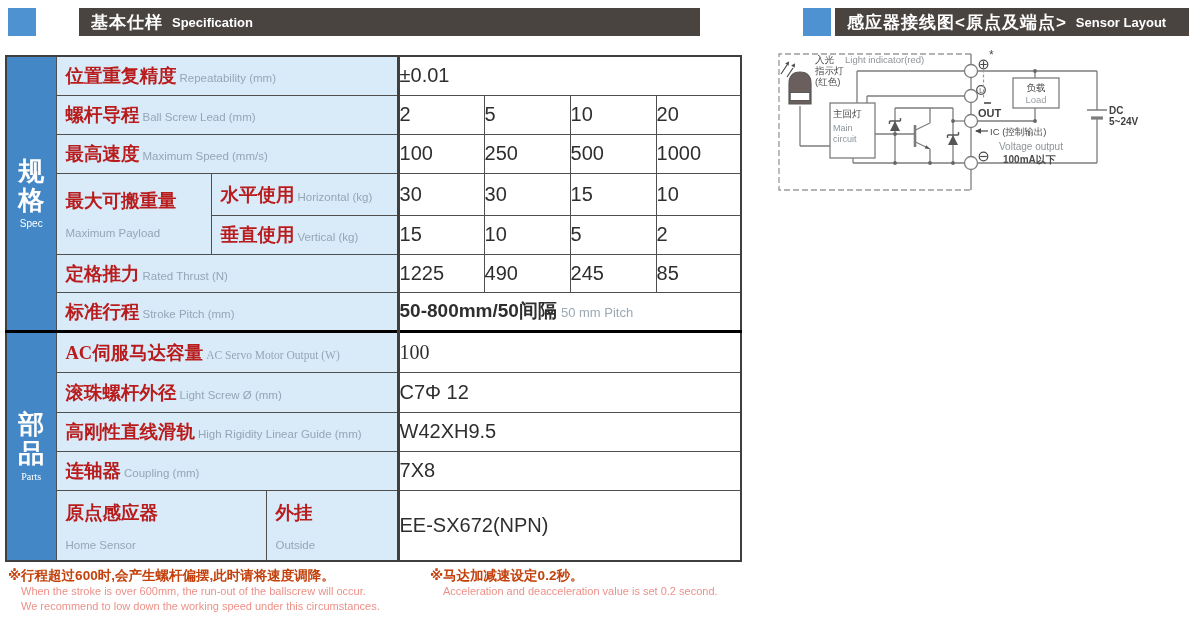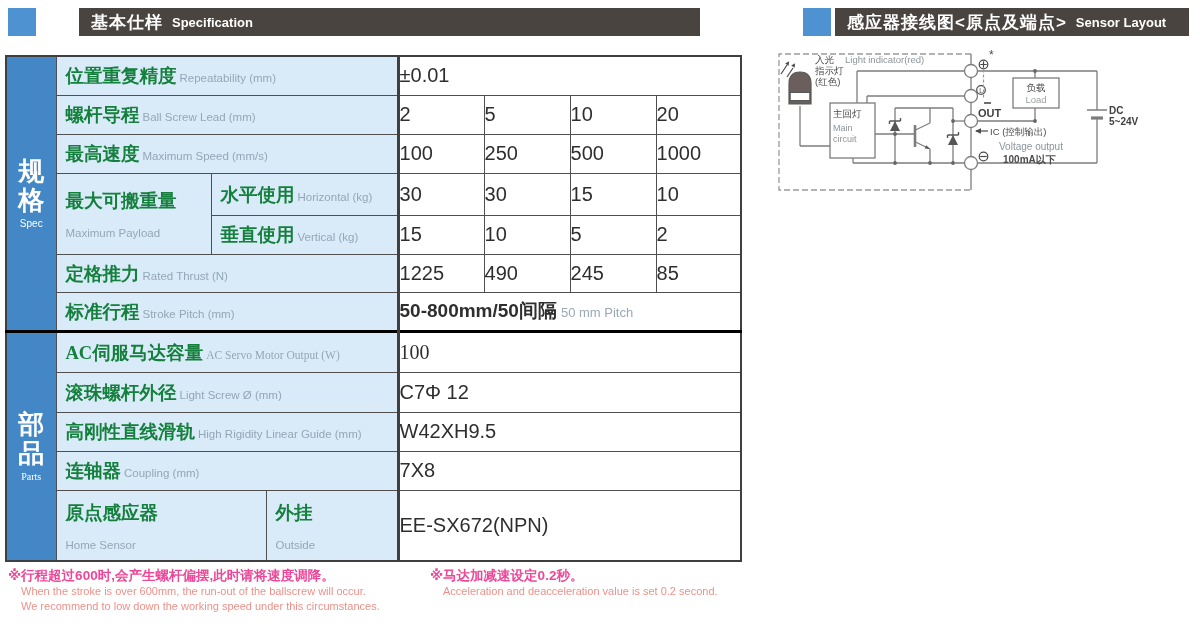--- a/index.html
+++ b/index.html
@@ -17,33 +17,33 @@
 
   
   table { position:absolute; left:5px; top:55px; width:735px; border-collapse:collapse;
           table-layout:fixed; border:2px solid #3f3f3f; }
   td { border:1px solid #4f4f4f; padding:0; overflow:hidden; }
   .side { background:#4387c7; color:#fff; text-align:center; vertical-align:middle; }
   .side-zh { display:block; width:1em; margin:0 auto; font-size:26px; font-weight:bold;
              line-height:1.12; word-break:break-all; }
   .side-en { display:block; font-size:10px; margin-top:3px; }
   .lbl { background:#d9ebf9; vertical-align:middle; padding:2px 4px 2px 9px; white-space:nowrap; }
-  .zh { font-size:18.5px; color:#15803d; font-weight:600; }
+  .zh { font-size:18.5px; color:#b91c1c; font-weight:600; }
   .en { font-size:11.5px; color:#93a7b6; margin-left:3px; }
   .stacked .zh { display:block; }
   .stacked .en { display:block; margin-left:0; margin-top:14px; }
   .val { background:#fff; text-align:left; vertical-align:middle; font-size:20px; color:#2e2e2e; }
   .vthick { border-left:3px solid #3f3f3f; }
   tr.sec td { border-top:3px solid #000000;font-family:Liberation Serif, serif; }
   .val .sub { font-size:13px; color:#9aa9b4; margin-left:4px; font-weight:normal; }
   .val .main { font-weight:600; font-size:19px; }
 
   
   .note { position:absolute; top:568px; }
-  .note-zh { color:#ec4899; font-size:13.5px; font-weight:bold; line-height:16px; }
+  .note-zh { color:#c2410c; font-size:13.5px; font-weight:bold; line-height:16px; }
   .note-en { color:#ec9189; font-size:11px; margin-left:13px; line-height:15px; }
 
   
   #diagram { position:absolute; left:775px; top:46px; width:420px; height:160px; }
   svg text { font-family:"Liberation Sans","DejaVu Sans",sans-serif; }
 </style>
 </head>
 <body>
 
 <div id="page">

